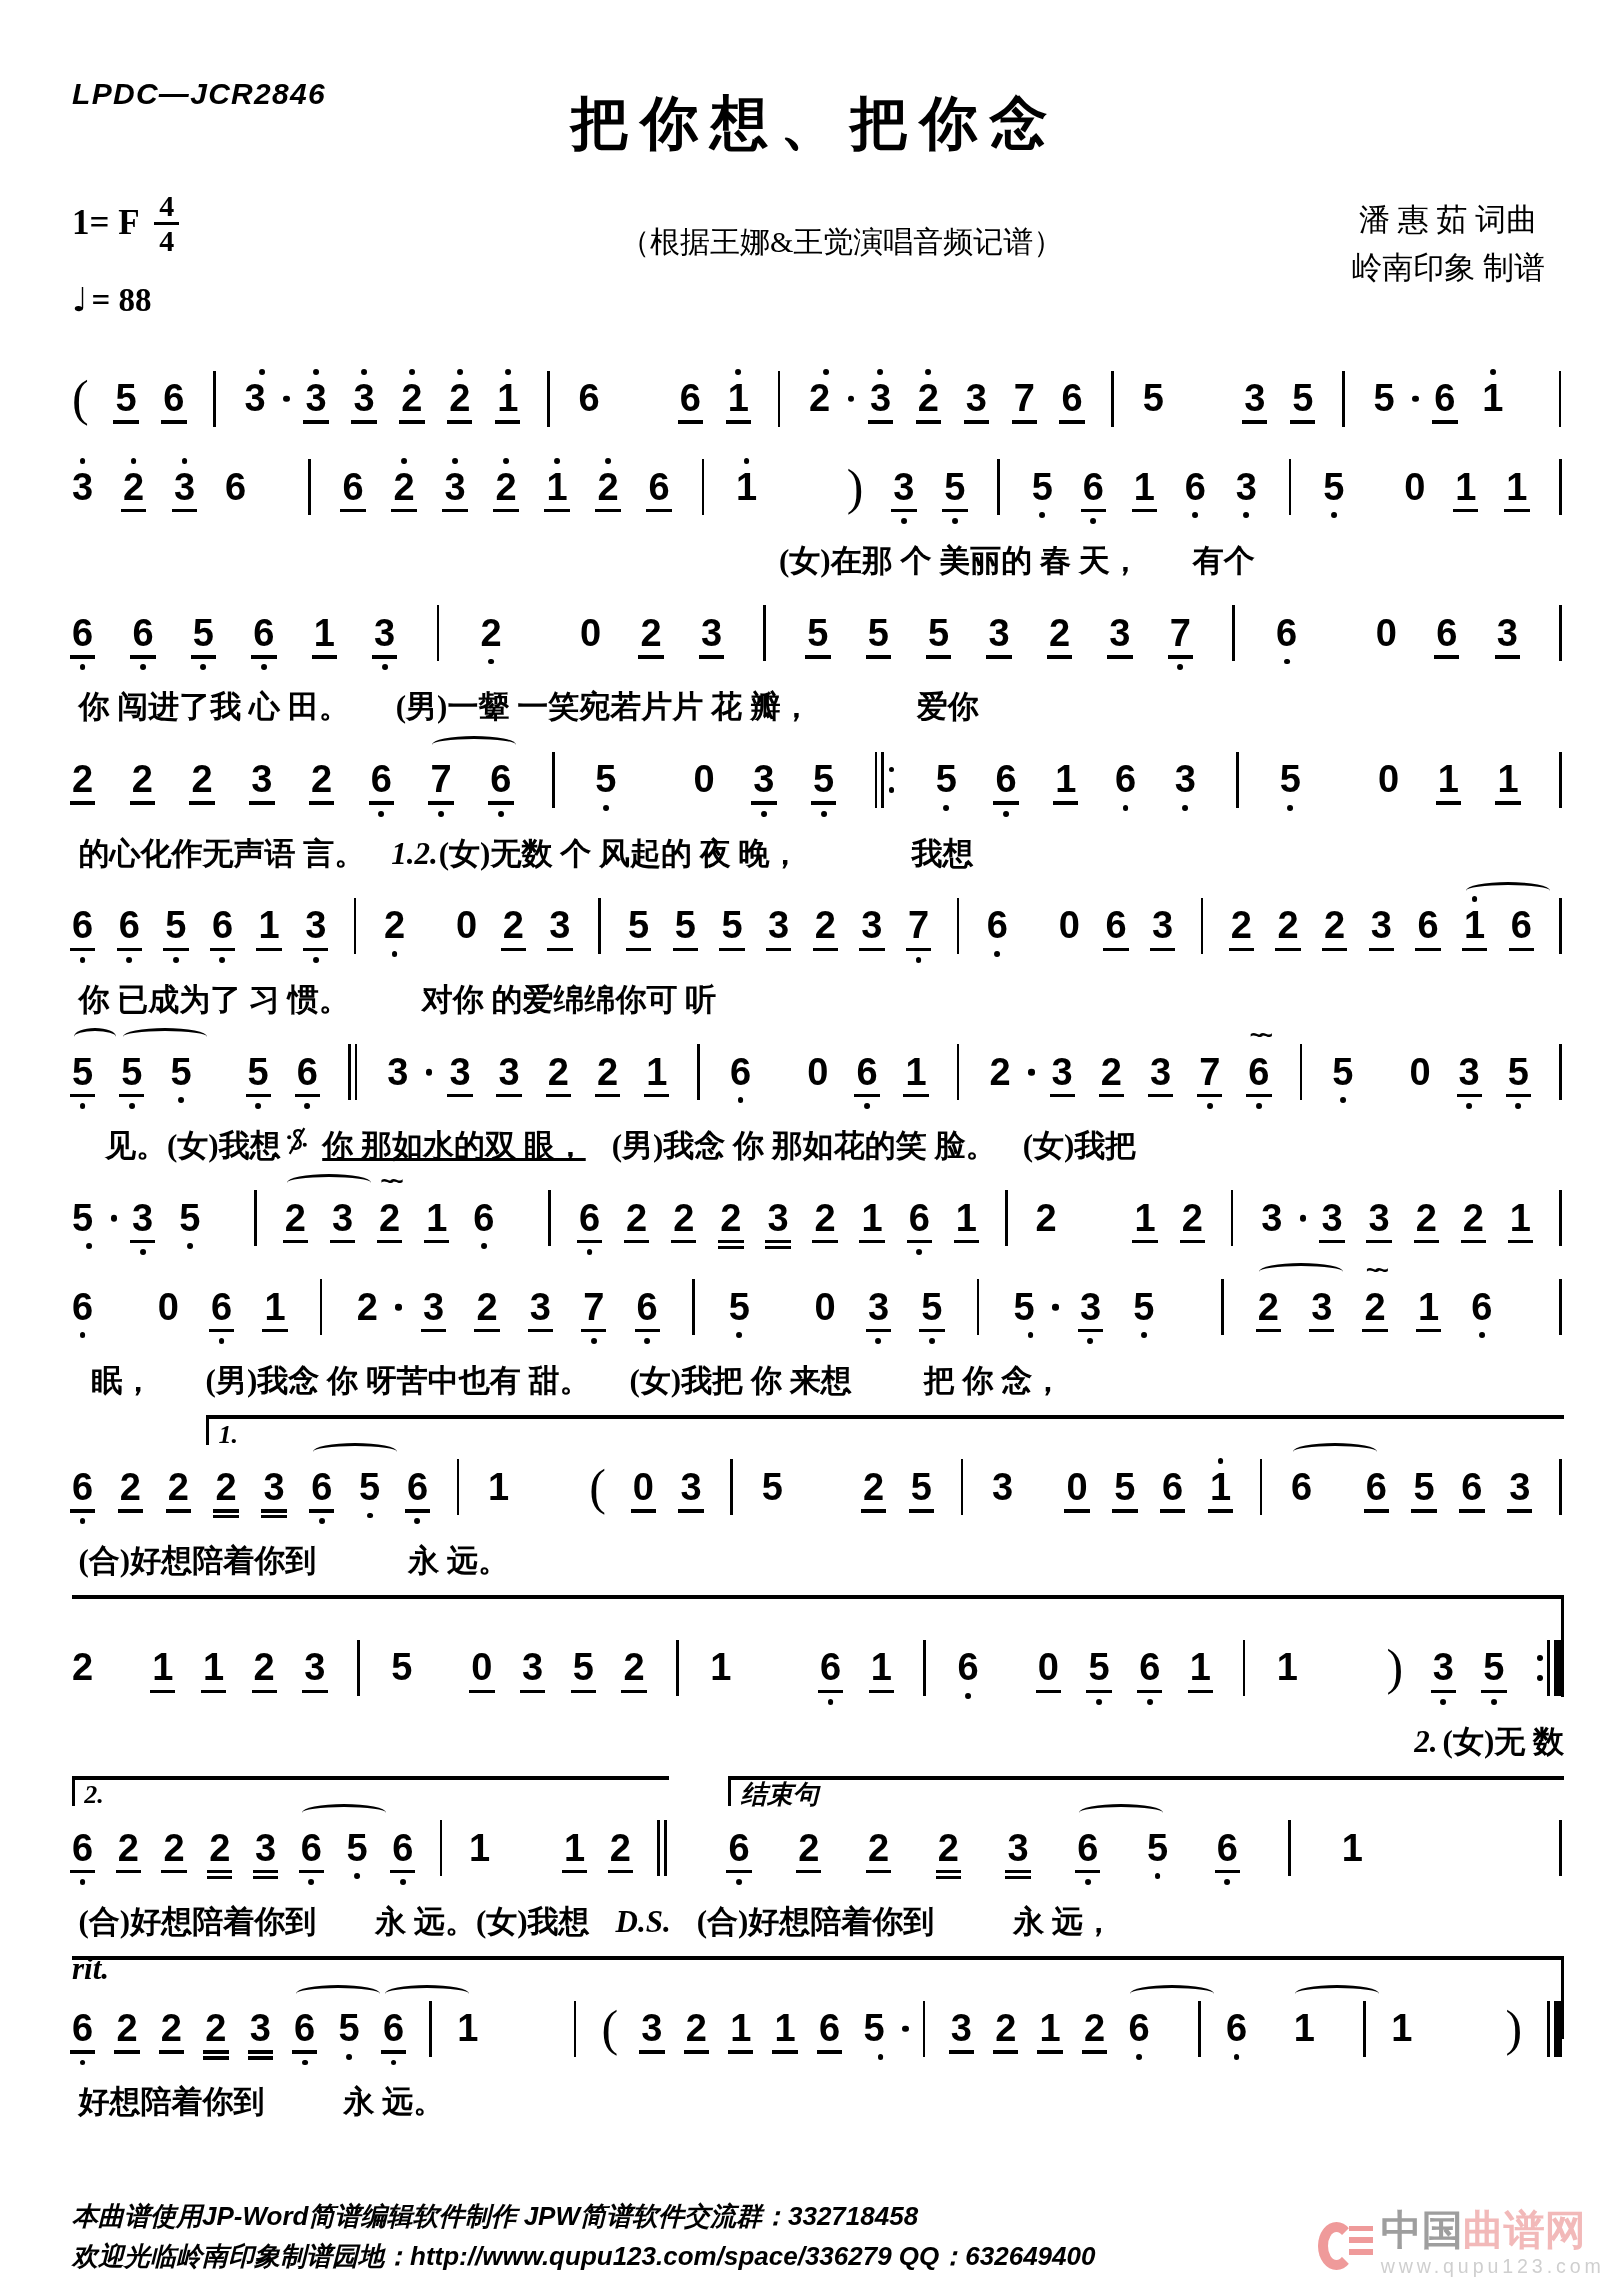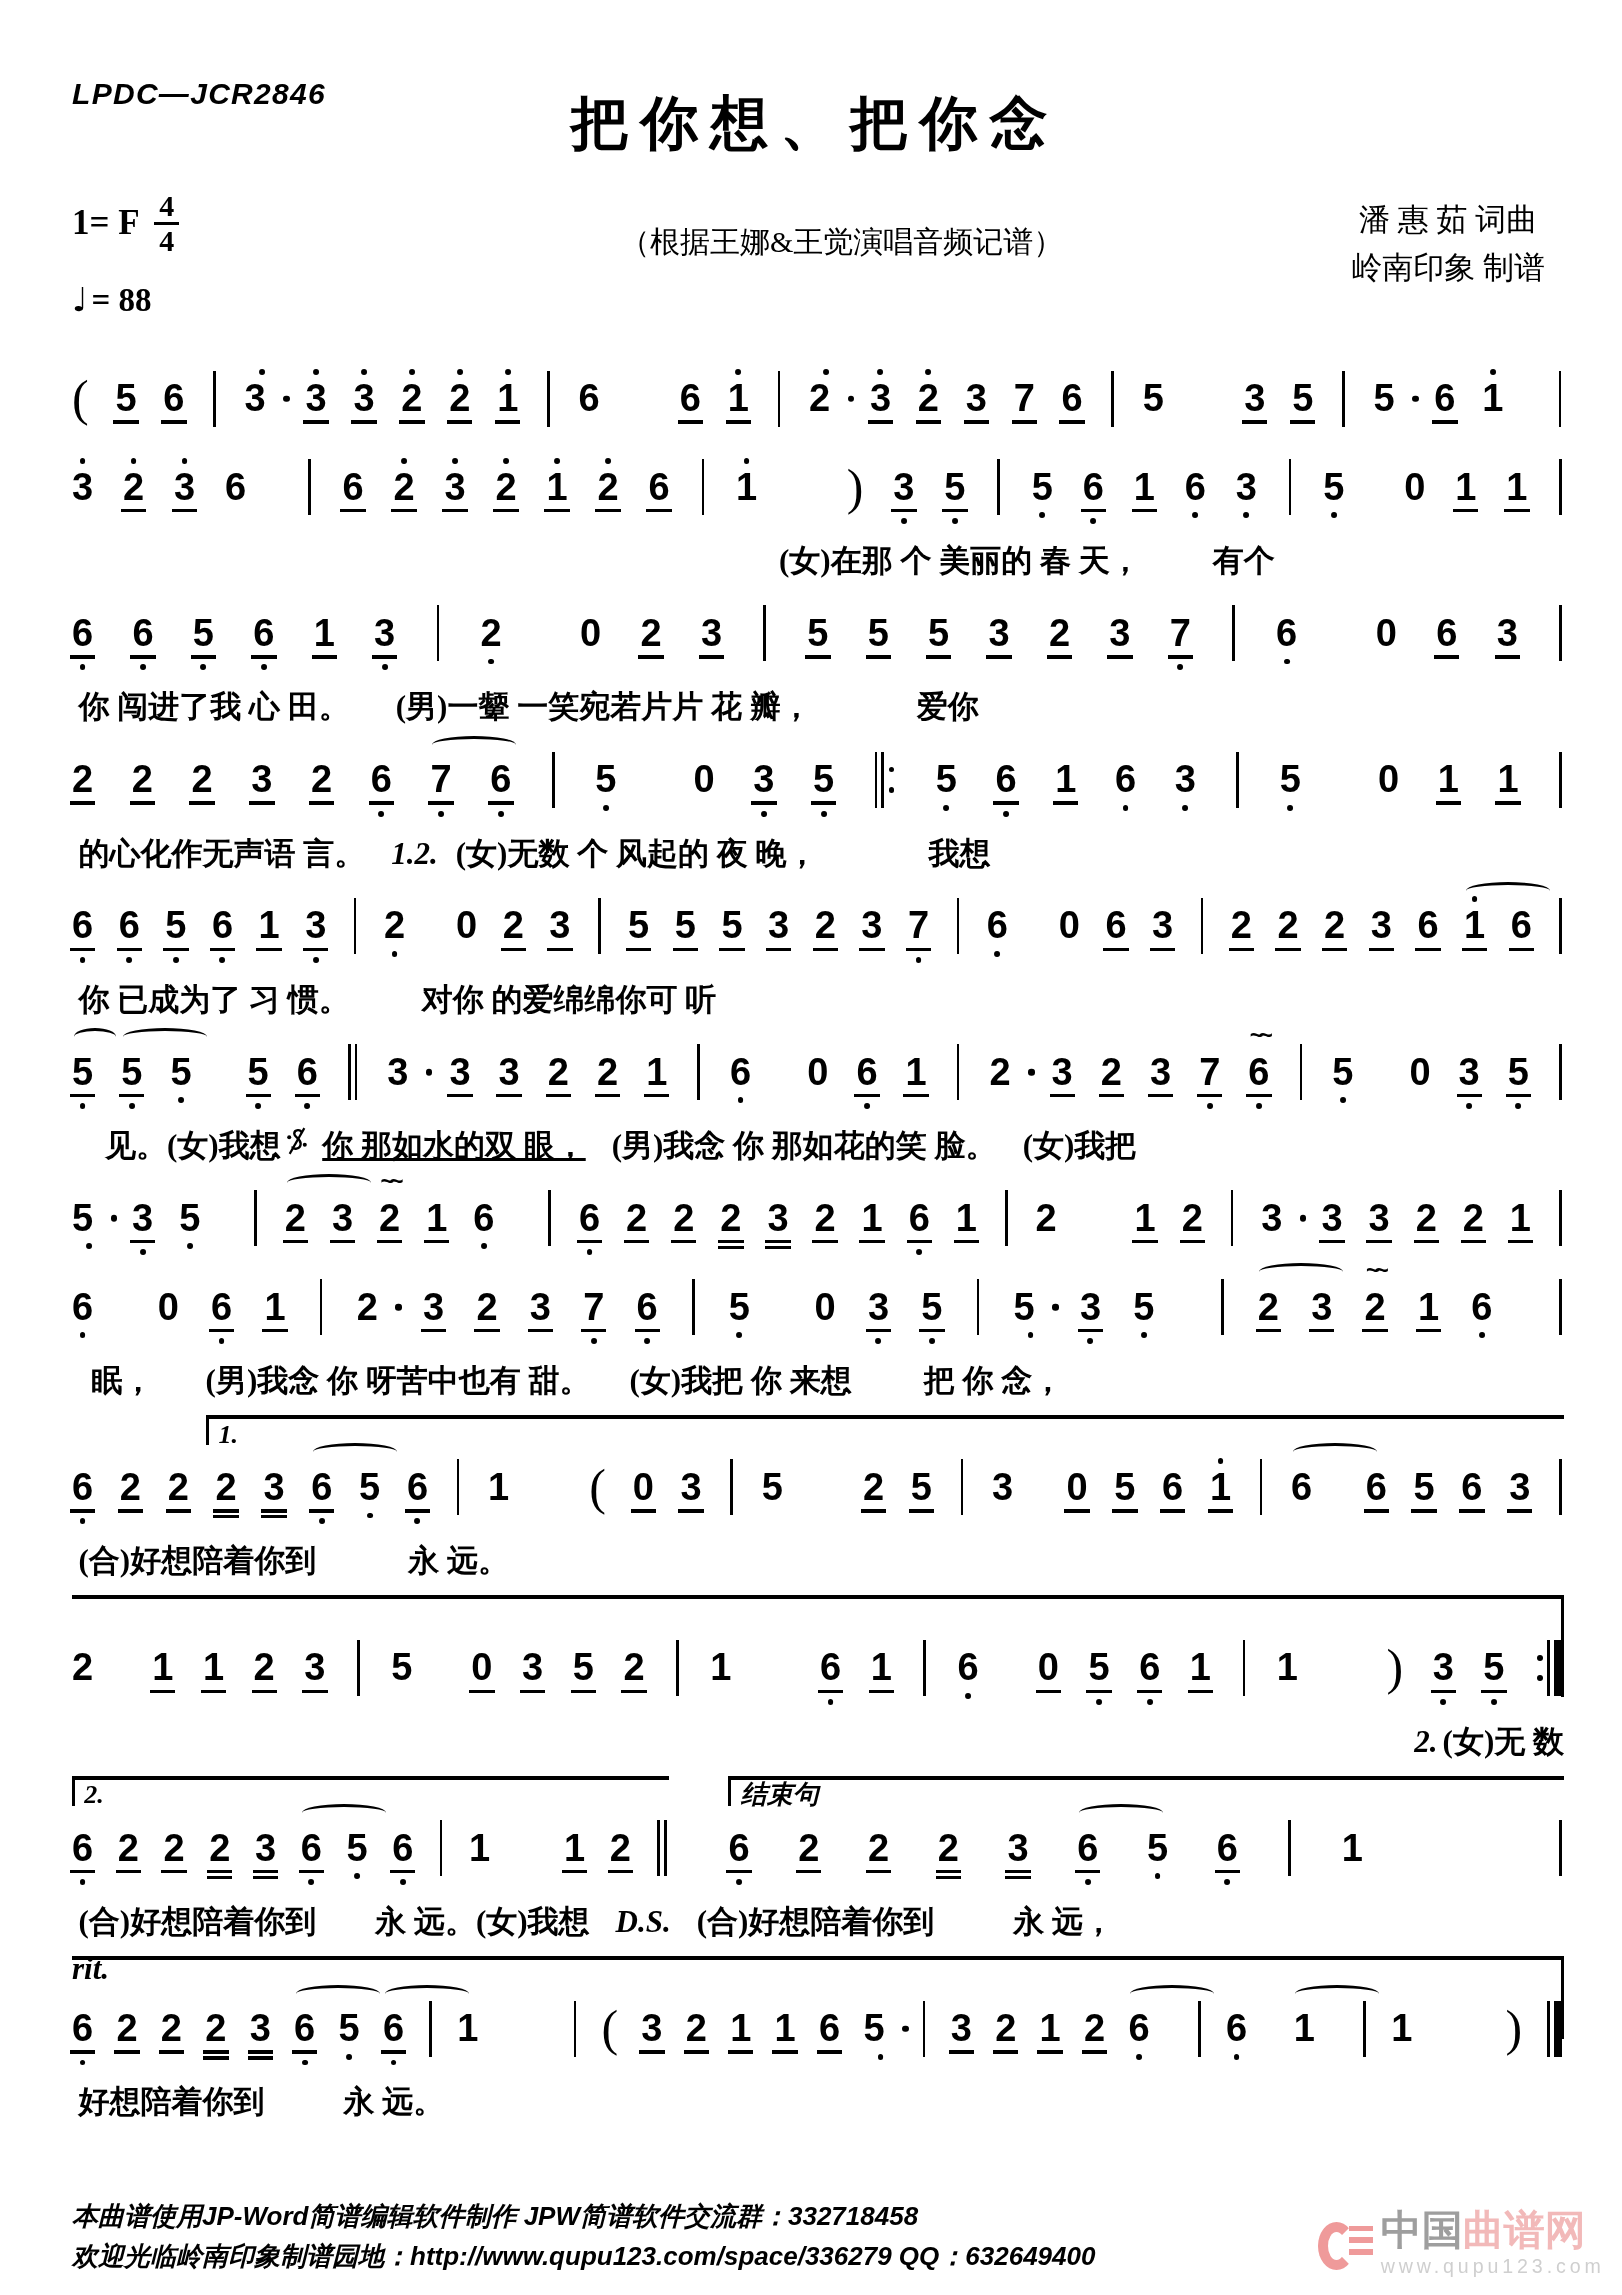--- a/index.html
+++ b/index.html
@@ -185,21 +185,21 @@
           <span class="tk"><span class="dline"></span></span>
           <span class="tk"><span class="g">0</span></span>
           <span class="tk"><span class="g">1</span><span class="ul" style="bottom: -4.6px;"></span></span>
           <span class="tk"><span class="g">1</span><span class="ul" style="bottom: -4.6px;"></span></span>
           <span class="tk barwrap">
             <span class="bline"></span>
           </span>
         </div>
         <div class="lyr">
           <span style="margin-left: 707px;">(女)在那 个 美丽的 春 天，</span>
-          <span style="margin-left: 72px;">有个</span>
+          <span style="margin-left: 52px;">有个</span>
         </div>
       </div>
       <div class="sys">
         <div class="notesrow">
           <span class="tk"><span class="g">6</span><span class="ul" style="bottom: -4.6px;"></span><span class="dot" style="bottom: -16.4px;"></span></span>
           <span class="tk"><span class="g">6</span><span class="ul" style="bottom: -4.6px;"></span><span class="dot" style="bottom: -16.4px;"></span></span>
           <span class="tk"><span class="g">5</span><span class="ul" style="bottom: -4.6px;"></span><span class="dot" style="bottom: -16.4px;"></span></span>
           <span class="tk"><span class="g">6</span><span class="ul" style="bottom: -4.6px;"></span><span class="dot" style="bottom: -16.4px;"></span></span>
           <span class="tk"><span class="g">1</span><span class="ul" style="bottom: -4.6px;"></span></span>
           <span class="tk"><span class="g">3</span><span class="ul" style="bottom: -4.6px;"></span><span class="dot" style="bottom: -16.4px;"></span></span>
@@ -278,21 +278,21 @@
           <span class="tk"><span class="g">0</span></span>
           <span class="tk"><span class="g">1</span><span class="ul" style="bottom: -4.6px;"></span></span>
           <span class="tk"><span class="g">1</span><span class="ul" style="bottom: -4.6px;"></span></span>
           <span class="tk barwrap">
             <span class="bline"></span>
           </span>
         </div>
         <div class="lyr">
           <span style="margin-left: 6.5px;">的心化作无声语 言。</span>
           <span class="it" style="margin-left: 26px;">1.2.</span>
-          <span style="margin-left: 18px; text-align: center;">(女)无数 个 风起的 夜 晚，</span>
+          <span style="margin-left: 1px; text-align: center;">(女)无数 个 风起的 夜 晚，</span>
           <span style="margin-left: 111px;">我想</span>
         </div>
       </div>
       <div class="sys">
         <div class="notesrow">
           <span class="tk"><span class="g">6</span><span class="ul" style="bottom: -4.6px;"></span><span class="dot" style="bottom: -16.4px;"></span></span>
           <span class="tk"><span class="g">6</span><span class="ul" style="bottom: -4.6px;"></span><span class="dot" style="bottom: -16.4px;"></span></span>
           <span class="tk"><span class="g">5</span><span class="ul" style="bottom: -4.6px;"></span><span class="dot" style="bottom: -16.4px;"></span></span>
           <span class="tk"><span class="g">6</span><span class="ul" style="bottom: -4.6px;"></span><span class="dot" style="bottom: -16.4px;"></span></span>
           <span class="tk"><span class="g">1</span><span class="ul" style="bottom: -4.6px;"></span></span>

